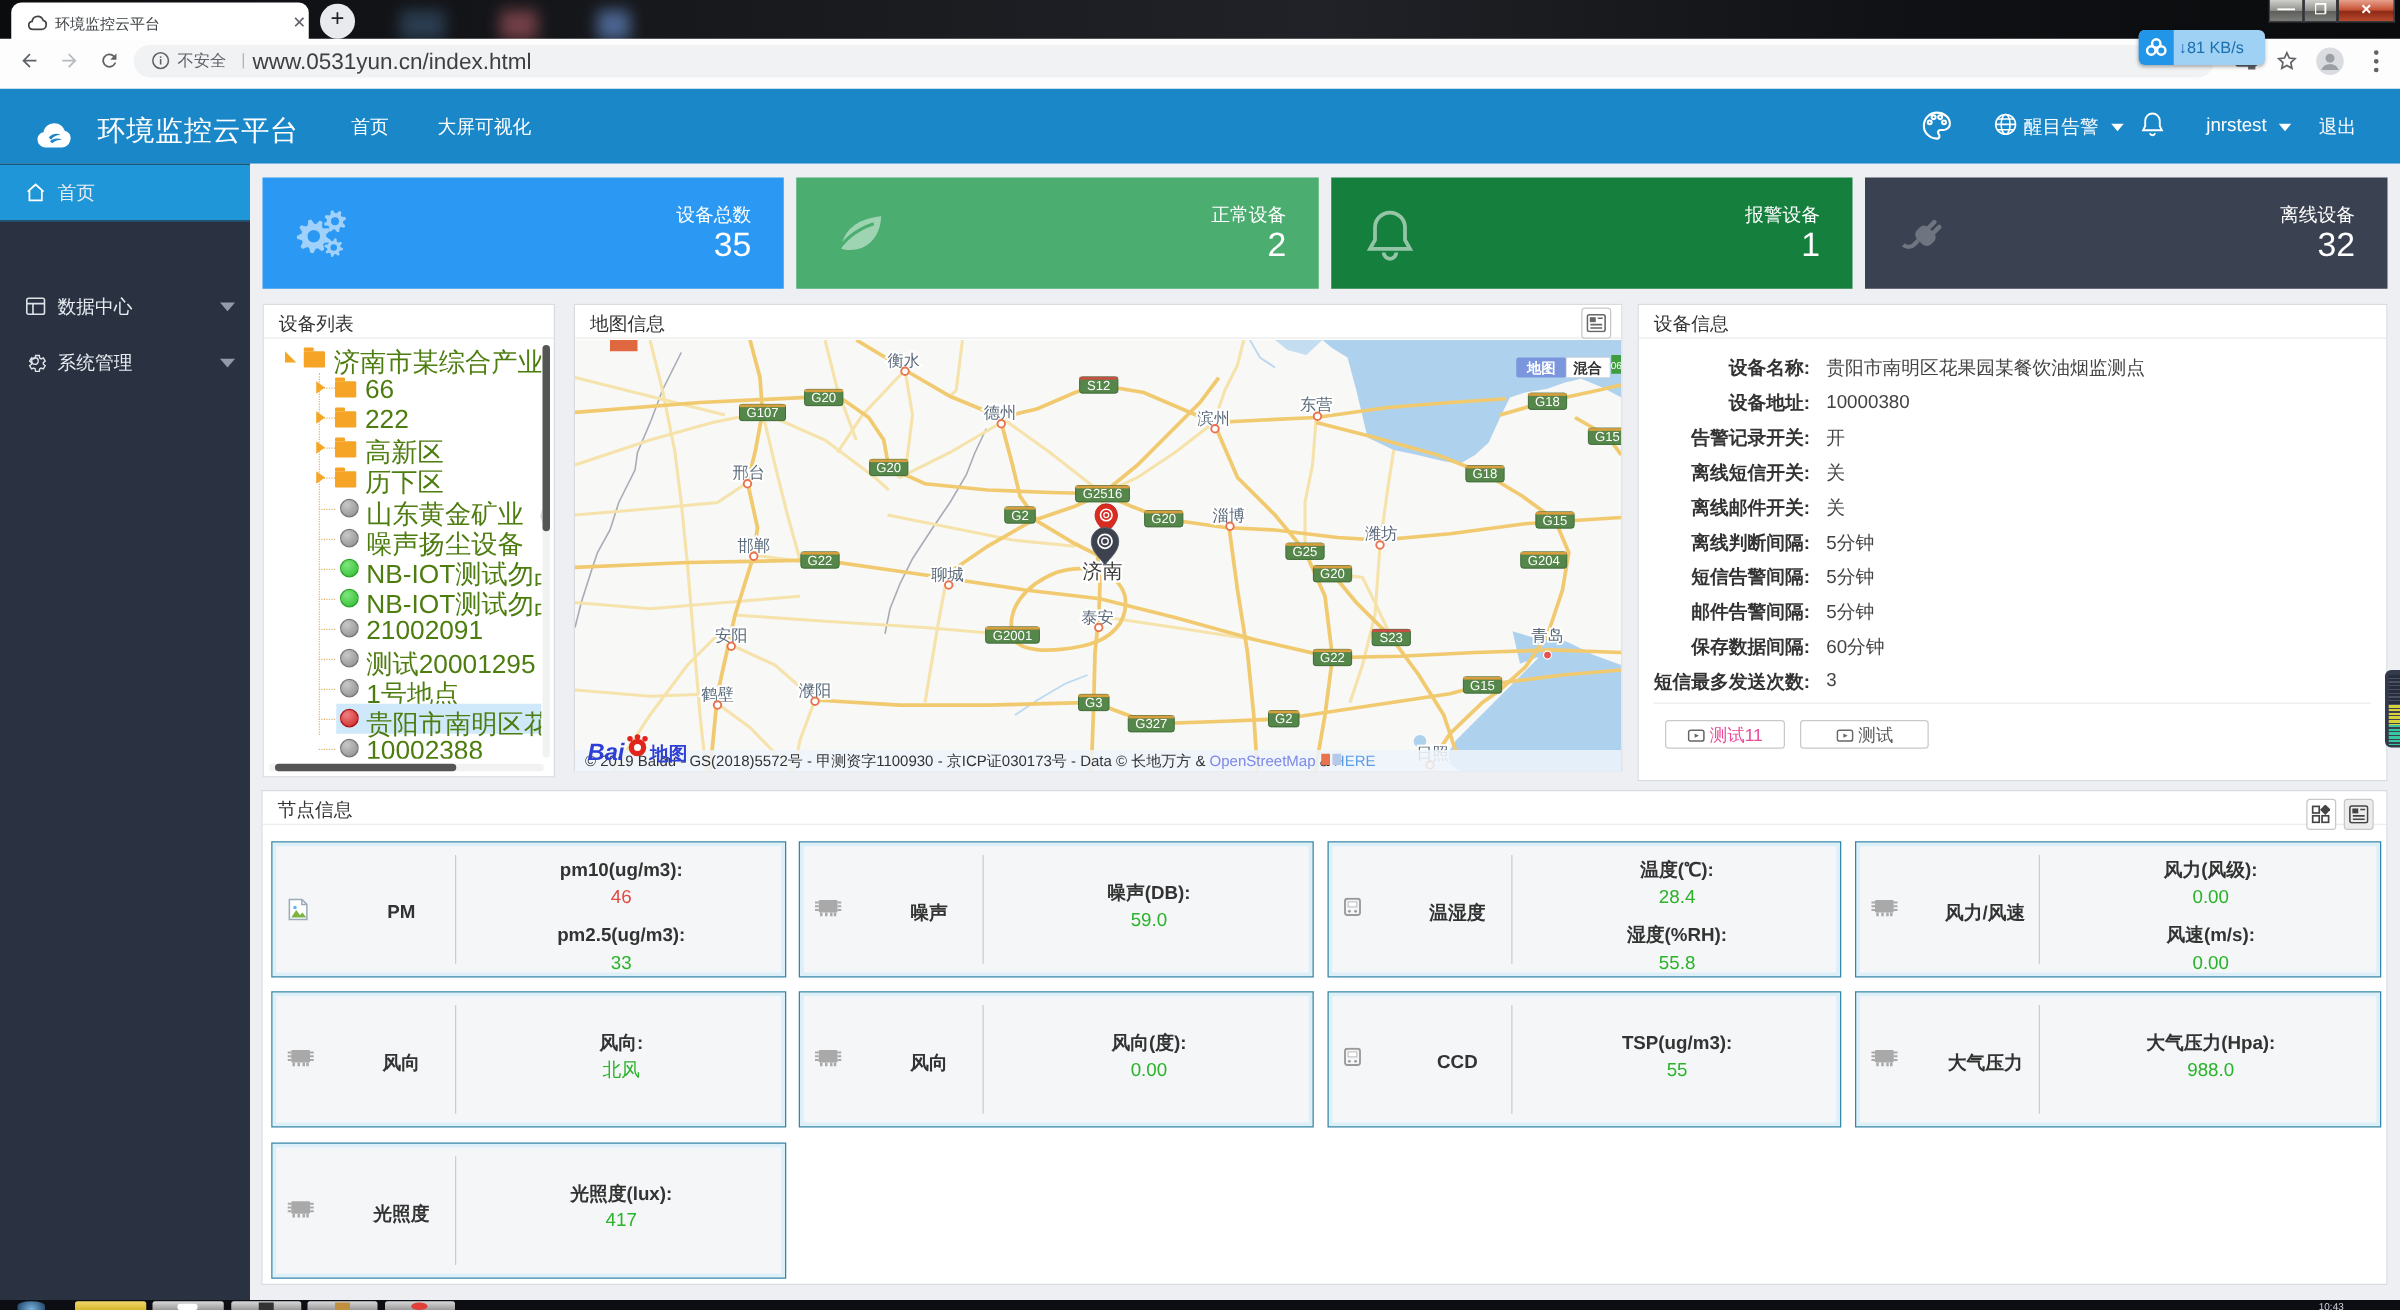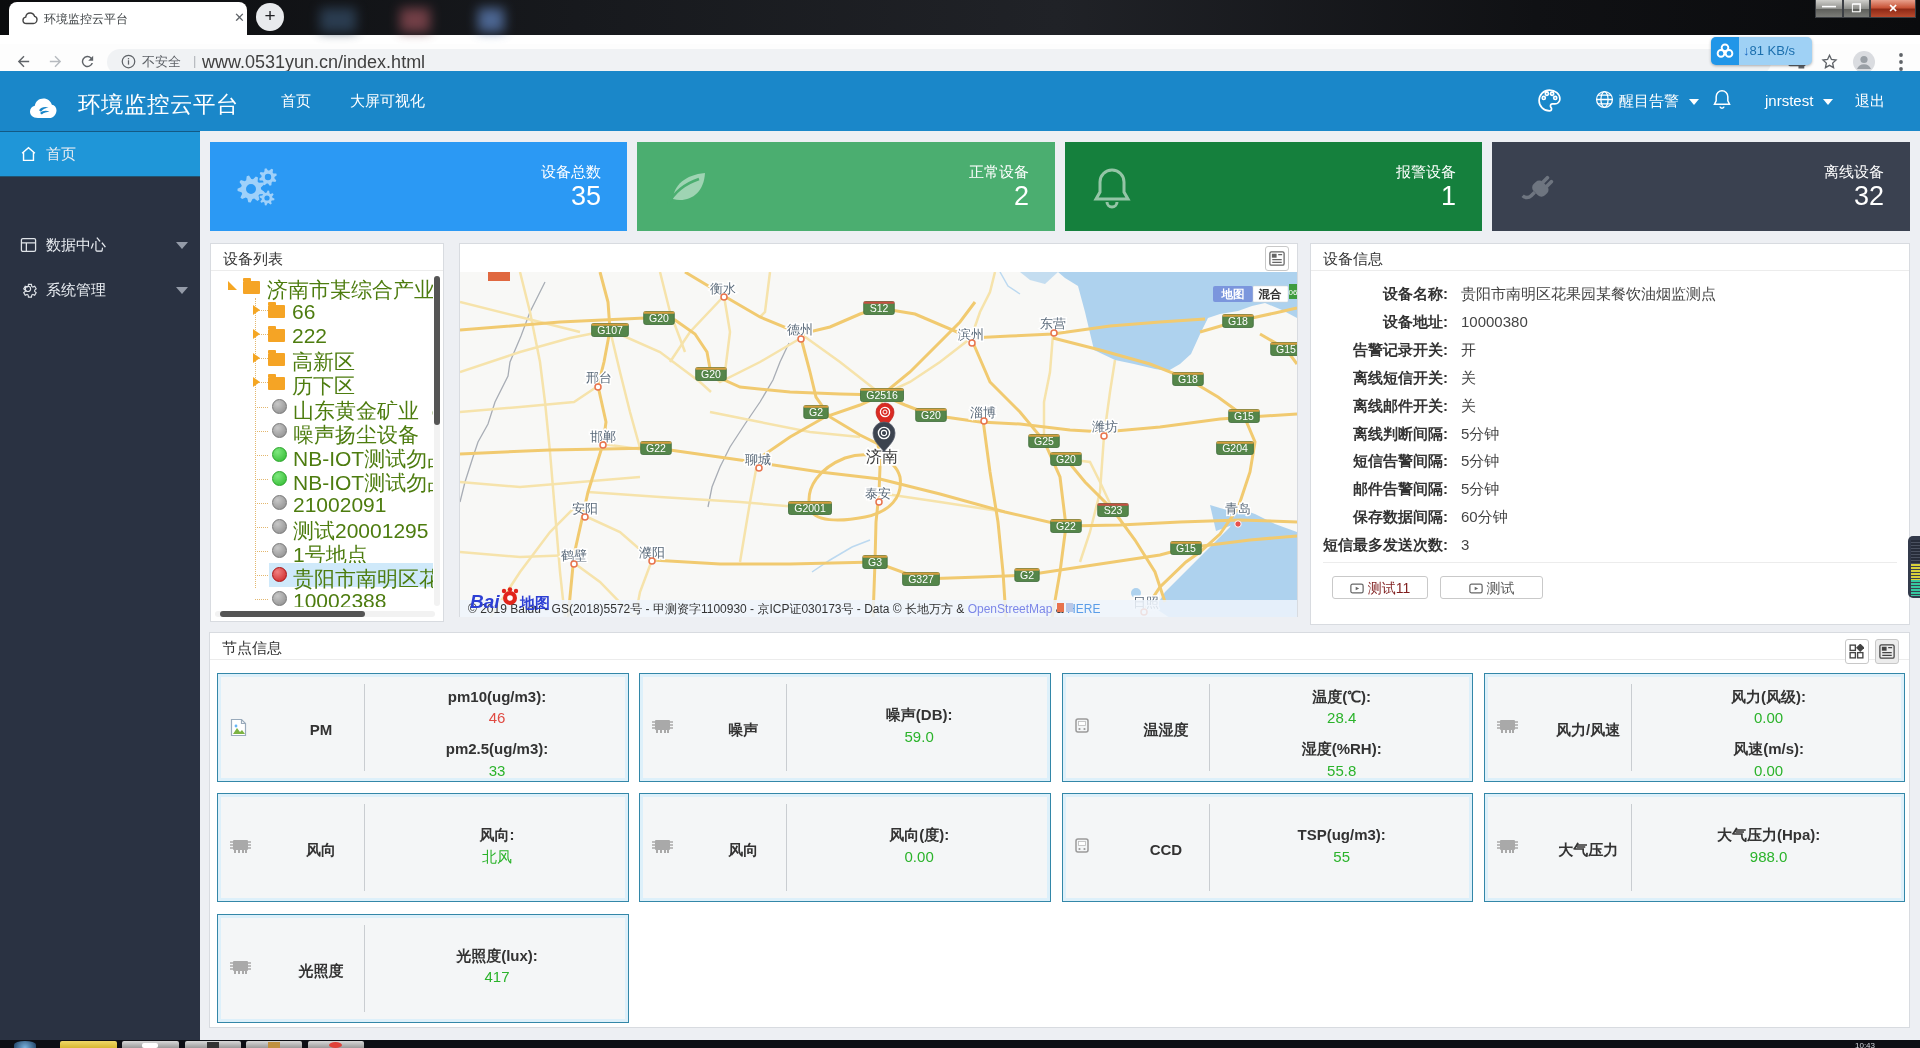--- a/index.html
+++ b/index.html
@@ -9,21 +9,21 @@
 #tab{position:absolute;left:9px;top:2px;width:238px;height:33px;background:#fff;border-radius:8px 8px 0 0;font-size:12px;color:#3c4043}
 #tab .ttl{position:absolute;left:35px;top:9px;width:170px;white-space:nowrap;overflow:hidden}
 #tab .x{position:absolute;left:225px;top:8px;font-size:13px;color:#5f6368}
 #newtab{position:absolute;left:256px;top:3px;width:28px;height:28px;border-radius:50%;background:#e8eaed;color:#202124;text-align:center;line-height:26px;font-size:19px}
 .blob{position:absolute;filter:blur(6px);opacity:.8}
 .winbtn{position:absolute;top:0;height:18px;border:1px solid #3c3f44;border-top:none}
 #wmin{left:1815px;width:28px;background:linear-gradient(#cfcfcb,#8f908c 50%,#5c5d59 51%,#7c7d79)}
 #wmax{left:1843px;width:27px;background:linear-gradient(#cfcfcb,#8f908c 50%,#5c5d59 51%,#7c7d79)}
 #wclose{left:1870px;width:46px;background:linear-gradient(#e8a08c,#c85438 45%,#8f2a16 55%,#b84a2e)}
 .winbtn span{position:absolute;left:0;right:0;top:0;bottom:0;color:#fff;text-align:center;font-size:11px;line-height:17px;font-weight:bold}
-#addrbar{position:absolute;left:0;top:44px;width:1920px;height:48px;background:#fdfdfd;border-bottom:4px solid #0369a1}
+#addrbar{position:absolute;left:0;top:31px;width:1920px;height:48px;background:#fdfdfd;border-bottom:4px solid #0369a1}
 #pill{position:absolute;left:107px;top:5px;width:1664px;height:26px;border-radius:13px;background:#f0f2f4}
 .aico{position:absolute;top:0;height:36px;line-height:36px;font-size:17px;color:#5f6368;text-align:center}
 #urltxt{position:absolute;left:202px;top:8px;font-size:18px;color:#404040}
 #nosec{position:absolute;left:142px;top:9px;font-size:13px;color:#5f6368}
 #speedbadge{position:absolute;left:1711px;top:-7px;width:101px;height:28px;background:#9fd1f5;border-radius:5px;box-shadow:0 1px 3px rgba(0,0,0,.3)}
 #speedbadge .lft{position:absolute;left:0;top:0;width:28px;height:28px;background:#2196e8;border-radius:5px 0 0 5px}
 #speedbadge .txt{position:absolute;left:32px;top:6px;font-size:13px;color:#1b6fae;white-space:nowrap}
 
 #apphead{position:absolute;left:0;top:71px;width:1920px;height:60px;background:#1a87c9;color:#fff}
 #apphead .logo{position:absolute;left:28px;top:26px}
@@ -313,20 +313,23 @@
           <span style="position:absolute;left:82px;top:2px">10002388</span>
         </div>
       </div>
   <div style="position:absolute;right:3px;top:32px;width:6px;height:330px;background:#f2f2f2;border-radius:3px"></div>
   <div style="position:absolute;right:3px;top:32px;width:6px;height:149px;background:#555;border-radius:3px"></div>
   <div style="position:absolute;left:4px;bottom:4px;width:220px;height:6px;background:#f2f2f2;border-radius:3px"></div>
   <div style="position:absolute;left:9px;bottom:4px;width:145px;height:6px;background:#555;border-radius:3px"></div>
 </div>
 
 <div class="panel" id="p-map" style="left:259px;top:112px;width:839px;height:374px">
+  <div class="phead">
+        <span>地图信息</span>
+      </div>
   <div class="pbtn" style="right:8px;top:2px"><svg width="16" height="15" viewBox="0 0 20 19" style="margin:4px 0 0 3px">
           <rect x="1" y="1" width="18" height="17" rx="2" fill="none" stroke="#666" stroke-width="1.6"></rect>
           <rect x="3.5" y="3.5" width="6" height="5" fill="#666"></rect>
           <path d="M11.5 4.5h5M4 11h12M4 14.5h12" stroke="#666" stroke-width="1.6"></path>
         </svg></div>
   <div id="mapwrap" style="position:absolute;left:0;top:28px;width:837px;height:345px;overflow:hidden">
 <svg width="837" height="345" viewBox="0 0 837 345" font-family="Liberation Sans,sans-serif">
 <rect x="0" y="0" width="837" height="345" fill="#f8f8f6"></rect>
 <g fill="#aed2ee" stroke="none">
 <path d="M598,0 L605,6 618,14 625,40 634,78 655,88 674,92 695,97 708,99 720,92 731,82 741,60 748,46 760,42 778,39 792,34 805,31 822,38 837,46 837,0 Z"></path>
@@ -614,21 +617,21 @@
         <div class="irow" style="left:0;top:264.2px;width:600px;height:20px">
           <b style="right:463px">保存数据间隔:</b>
           <span style="left:150px">60分钟</span>
         </div>
         <div class="irow" style="left:0;top:292.1px;width:600px;height:20px">
           <b style="right:463px">短信最多发送次数:</b>
           <span style="left:150px">3</span>
         </div>
       </div>
   <div style="position:absolute;left:12px;right:12px;top:318px;height:1px;background:#ececec"></div>
-  <div style="position:absolute;left:21px;top:332px;width:96px;height:23px;border:1px solid #c9c9c9;border-radius:3px;font-size:14px;color:#7f1d1d;text-align:center;line-height:22px"><svg width="14" height="11" viewBox="0 0 16 12" style="vertical-align:-1px;margin-right:4px">
+  <div style="position:absolute;left:21px;top:332px;width:96px;height:23px;border:1px solid #c9c9c9;border-radius:3px;font-size:14px;color:#ec4899;text-align:center;line-height:22px"><svg width="14" height="11" viewBox="0 0 16 12" style="vertical-align:-1px;margin-right:4px">
           <rect x="1" y="1" width="14" height="10" rx="2" fill="none" stroke="#666" stroke-width="1.4"></rect>
           <path d="M6.5 4l4 2-4 2z" fill="#666"></path>
         </svg>测试11</div>
   <div style="position:absolute;left:129px;top:332px;width:103px;height:23px;border:1px solid #c9c9c9;border-radius:3px;font-size:14px;color:#555;text-align:center;line-height:22px"><svg width="14" height="11" viewBox="0 0 16 12" style="vertical-align:-1px;margin-right:4px">
           <rect x="1" y="1" width="14" height="10" rx="2" fill="none" stroke="#666" stroke-width="1.4"></rect>
           <path d="M6.5 4l4 2-4 2z" fill="#666"></path>
         </svg>测试</div>
 </div>
 
 <div class="panel" id="p-node" style="left:9px;top:501px;width:1701px;height:396px">

